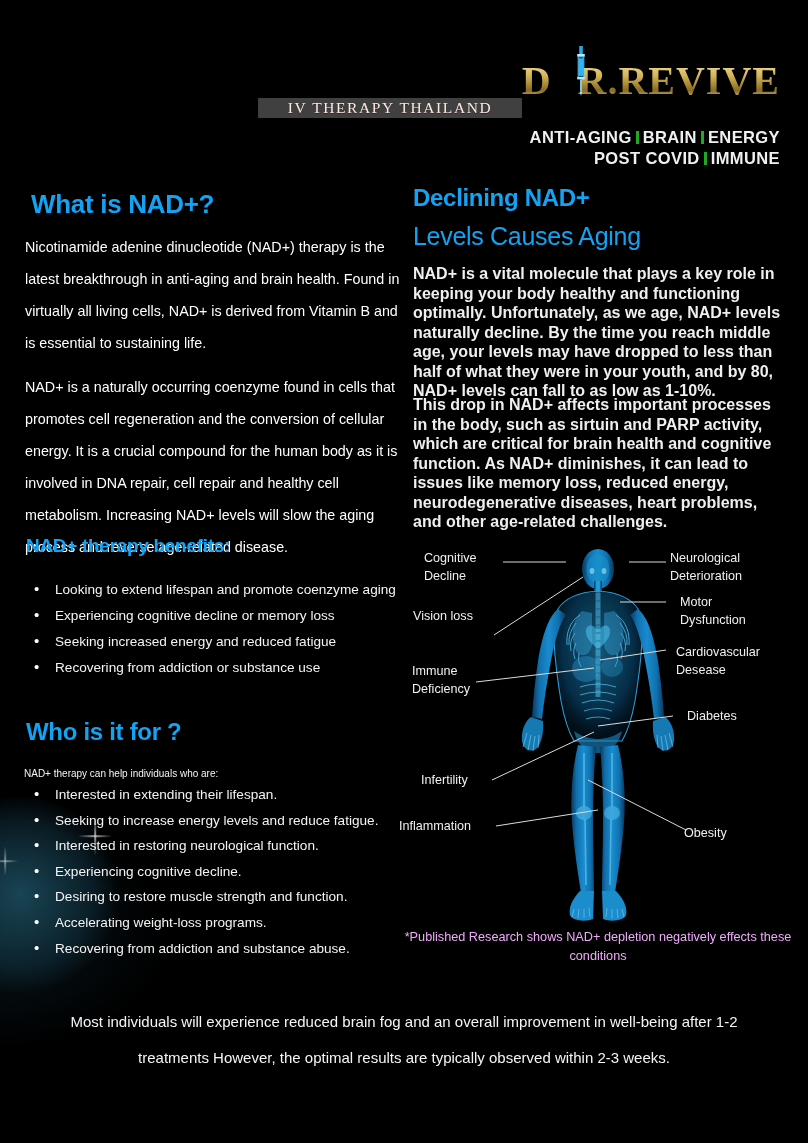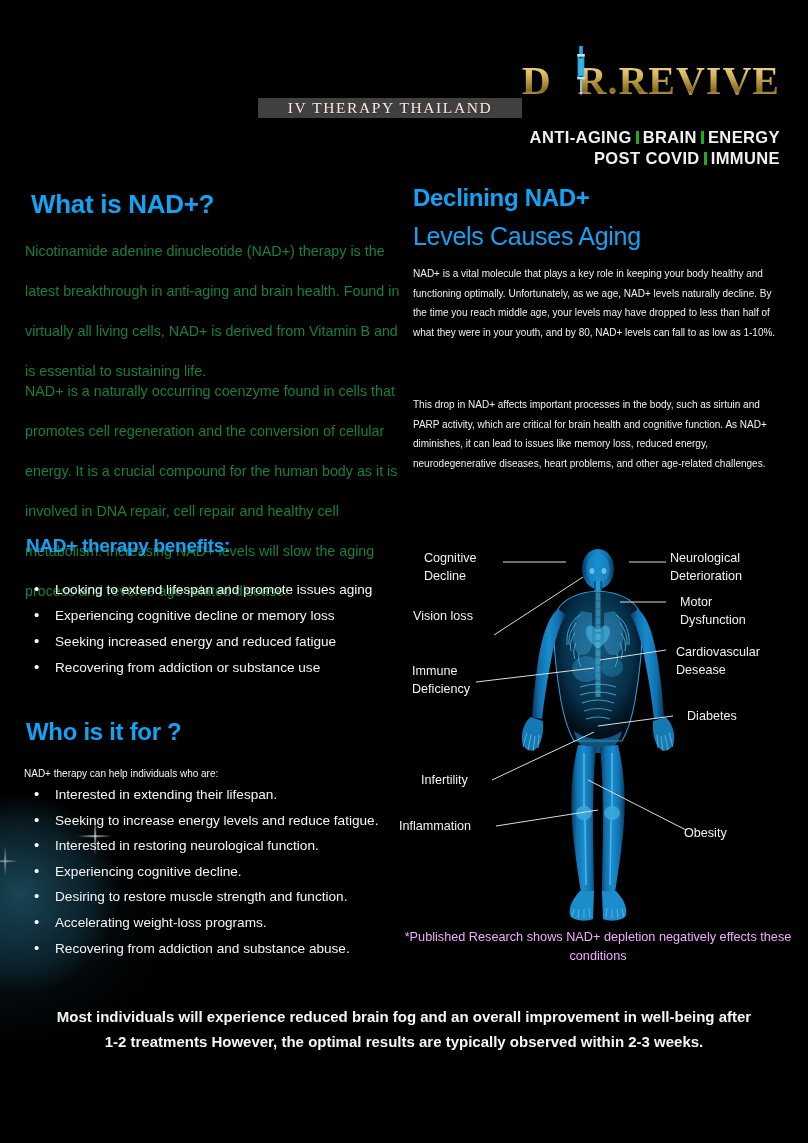--- a/index.html
+++ b/index.html
@@ -82,27 +82,27 @@
   }
   .h-what   { position:absolute; left:31px;  top:189px; font-size:26px;text-align:right; }
   .h-decl   { position:absolute; left:413px; top:179px; font-size:24px; line-height:38px; width:360px; }
   .h-decl .thin{ font-weight:400; font-size:25px; }
   .h-benef  { position:absolute; left:26px;  top:535px; font-size:19px; }
   .h-who    { position:absolute; left:26px;  top:718px; font-size:24px; }
 
   
   .p-left{
     position:absolute; left:25px; width:382px;
-    font-size:14.3px; line-height:40px; color:#15803d; font-weight:400;
+    font-size:14.3px; line-height:32px; color:#ffffff; font-weight:400;
   }
   .p-l1{ top:231px; }
   .p-l2{ top:371px; }
   .p-right{
     position:absolute; left:413px; width:372px;
-    font-size:10px; line-height:19.5px; color:#efefef; font-weight:400;
+    font-size:16px; line-height:19.5px; color:#efefef; font-weight:700;
   }
   .p-r1{ top:264px; }
   .p-r2{ top:395px; }
 
   
   ul{ list-style:none; }
   .list-benefits{
     position:absolute; left:31px; top:577px; width:380px;
   }
   .list-benefits li{
@@ -134,21 +134,21 @@
   }
   .dlabel.r{ text-align:left; }
   .caption{
     position:absolute; left:398px; top:928px; width:400px; text-align:center;
     font-size:12.7px; line-height:19px; color:#f0abfc;
   }
 
   
   .footer{
     position:absolute; left:54px; top:1004px; width:700px; text-align:center;
-    font-size:15px; line-height:25px; color:#f5f5f5; font-weight:700;
+    font-size:15px; line-height:36px; color:#f5f5f5; font-weight:400;
   }
 </style>
 </head>
 <body>
 
 <div class="glow-b"></div>
 <div class="glow-a"></div>
 <div class="sparkle sp1"></div>
 <div class="sparkle sp2"></div>
 
@@ -184,21 +184,21 @@
 
 <h2 class="blue h-decl">
   <span>Declining NAD+</span><br>
   <span class="thin">Levels Causes Aging</span>
 </h2>
 <p class="p-right p-r1">NAD+ is a vital molecule that plays a key role in keeping your body healthy and functioning optimally. Unfortunately, as we age, NAD+ levels naturally decline. By the time you reach middle age, your levels may have dropped to less than half of what they were in your youth, and by 80, NAD+ levels can fall to as low as 1-10%.</p>
 <p class="p-right p-r2">This drop in NAD+ affects important processes in the body, such as sirtuin and PARP activity, which are critical for brain health and cognitive function. As NAD+ diminishes, it can lead to issues like memory loss, reduced energy, neurodegenerative diseases, heart problems, and other age-related challenges.</p>
 
 <h2 class="blue h-benef">NAD+ therapy  benefits:</h2>
 <ul class="list-benefits">
-  <li>Looking to extend lifespan and promote issues aging</li>
+  <li>Looking to extend lifespan and promote coenzyme aging</li>
   <li>Experiencing cognitive decline or memory loss</li>
   <li>Seeking increased energy and reduced fatigue</li>
   <li>Recovering from addiction or substance use</li>
 </ul>
 
 <h2 class="blue h-who">Who is it for ?</h2>
 <div class="who-intro">NAD+ therapy can help individuals who are:</div>
 <ul class="list-who">
   <li>Interested in extending their lifespan.</li>
   <li>Seeking to increase energy levels and reduce fatigue.</li>

